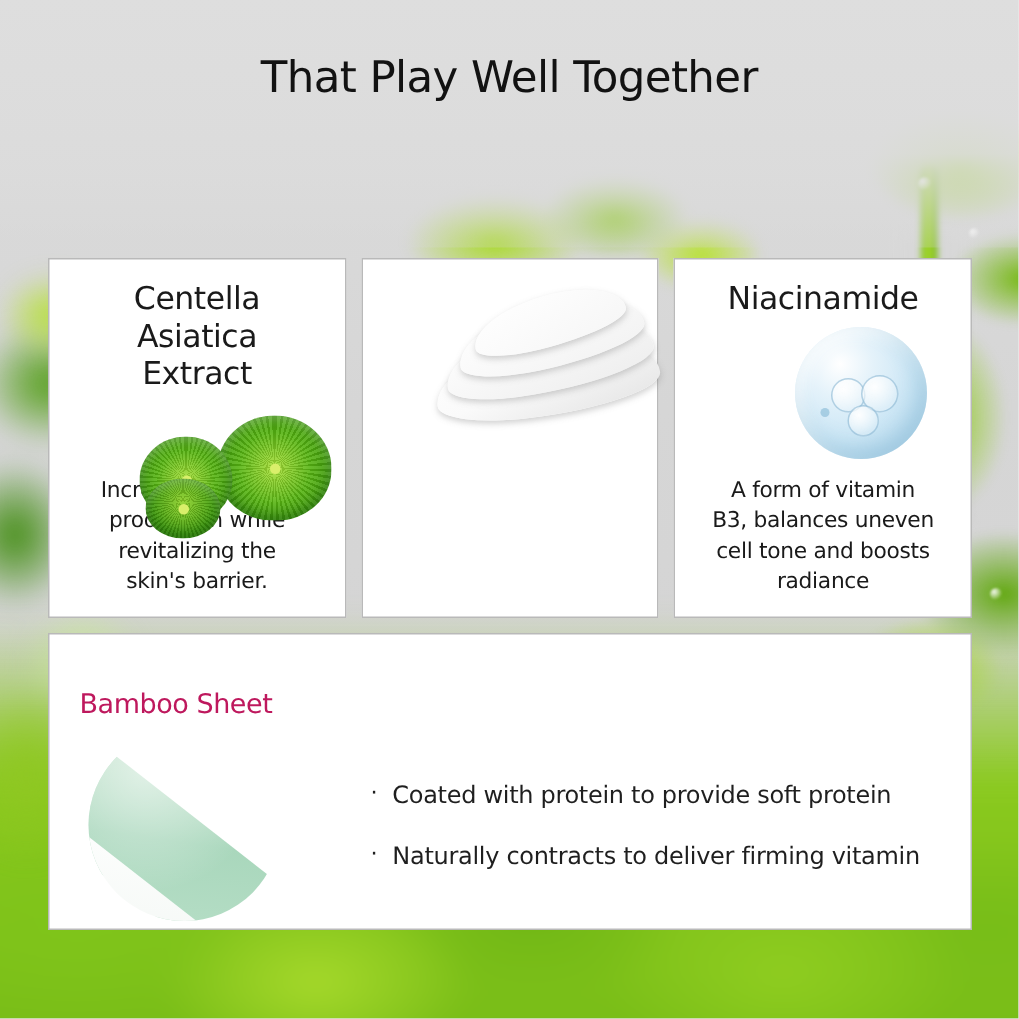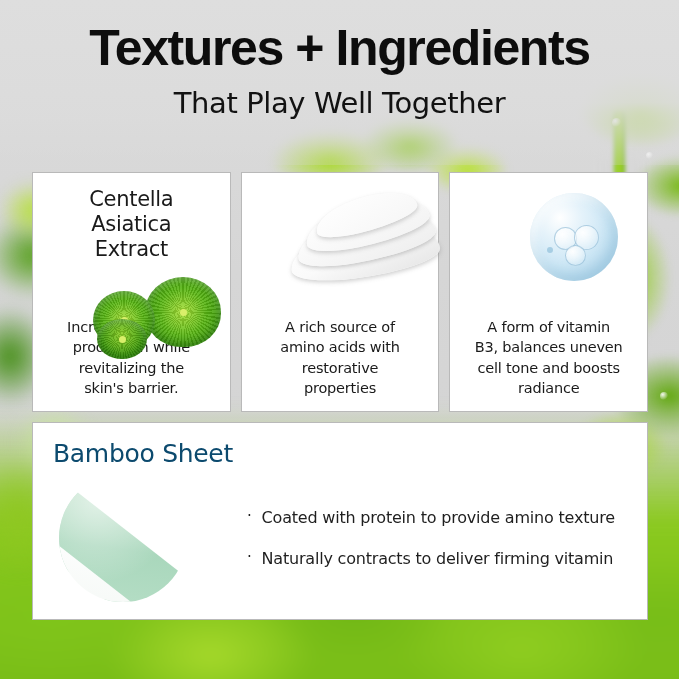--- a/index.html
+++ b/index.html
@@ -200,22 +200,22 @@
         background:rgba(150,195,220,.75); }
 
   
   .panel {
     position:absolute; left:32px; top:422px;
     width:616px; height:198px;
     background:#fff; border:1px solid #b9b9b9;
     padding:16px 20px;
   }
   .panel-title {
-    font-size:25px; color:#0c4a6e; letter-spacing:-0.3px;
-    font-family:"DejaVu Sans", sans-serif; font-weight:normal;
+    font-size:18px; color:#be185d; letter-spacing:-0.3px;
+    font-family:"DejaVu Sans", sans-serif; font-weight:normal;margin-top:20px;
   }
   .panel-body { display:flex; align-items:center; margin-top:6px; }
 
   .bamboo-circle {
     position:relative; width:128px; height:128px; border-radius:50%;
     overflow:hidden; flex:0 0 auto; margin-left:6px;
     background:#ffffff;
   }
   .bamboo-circle .band {
     position:absolute; left:-60px; width:270px; height:68px;
@@ -266,21 +266,20 @@
     <div class="foliage-right"></div>
     <div class="stem-right"></div>
     <div class="drop" style="left:612px;top:118px;width:9px;height:9px;"></div>
     <div class="drop" style="left:646px;top:152px;width:7px;height:7px;"></div>
     <div class="drop" style="left:660px;top:392px;width:8px;height:8px;"></div>
     <div class="drop" style="left:624px;top:436px;width:6px;height:6px;"></div>
     <div class="headline-haze"></div>
   </div>
 
   <div class="headline-wrap">
-    <div class="headline">Textures + Ingredients</div>
     <div class="subhead">That Play Well Together</div>
   </div>
 
   <div class="cards">
 
     <div class="card">
       <div class="card-title">Centella Asiatica Extract</div>
       <div class="card-art">
         <div class="leaf leaf-big"></div>
         <div class="leaf leaf-mid"></div>
@@ -291,24 +290,24 @@
 
     <div class="card">
       <div class="card-art">
         <div class="cream">
           <div class="cream-layer cl1"></div>
           <div class="cream-layer cl2"></div>
           <div class="cream-layer cl3"></div>
           <div class="cream-layer cl4"></div>
         </div>
       </div>
-      <div class="card-desc">A rich source of amino acids with restorative properties</div>
     </div>
 
     <div class="card">
+      <div class="card-title">Niacinamide</div>
       <div class="card-art">
         <div class="droplet">
           <div class="bub b1"></div>
           <div class="bub b2"></div>
           <div class="bub b3"></div>
           <div class="bub b4"></div>
         </div>
       </div>
       <div class="card-desc">A form of vitamin B3, balances uneven cell tone and boosts radiance</div>
     </div>
@@ -322,21 +321,21 @@
       <div class="bamboo-circle">
         <div class="band band-mint"></div>
         <div class="band band-white"></div>
         <div class="band band-dark"></div>
         <div class="bamboo-gloss"></div>
       </div>
 
       <div class="bullets">
         <div class="bullet">
           <span class="bullet-dot">·</span>
-          <span>Coated with protein to provide amino texture</span>
+          <span>Coated with protein to provide soft protein</span>
         </div>
         <div class="bullet">
           <span class="bullet-dot">·</span>
           <span>Naturally contracts to deliver firming vitamin</span>
         </div>
       </div>
 
     </div>
   </div>
 

